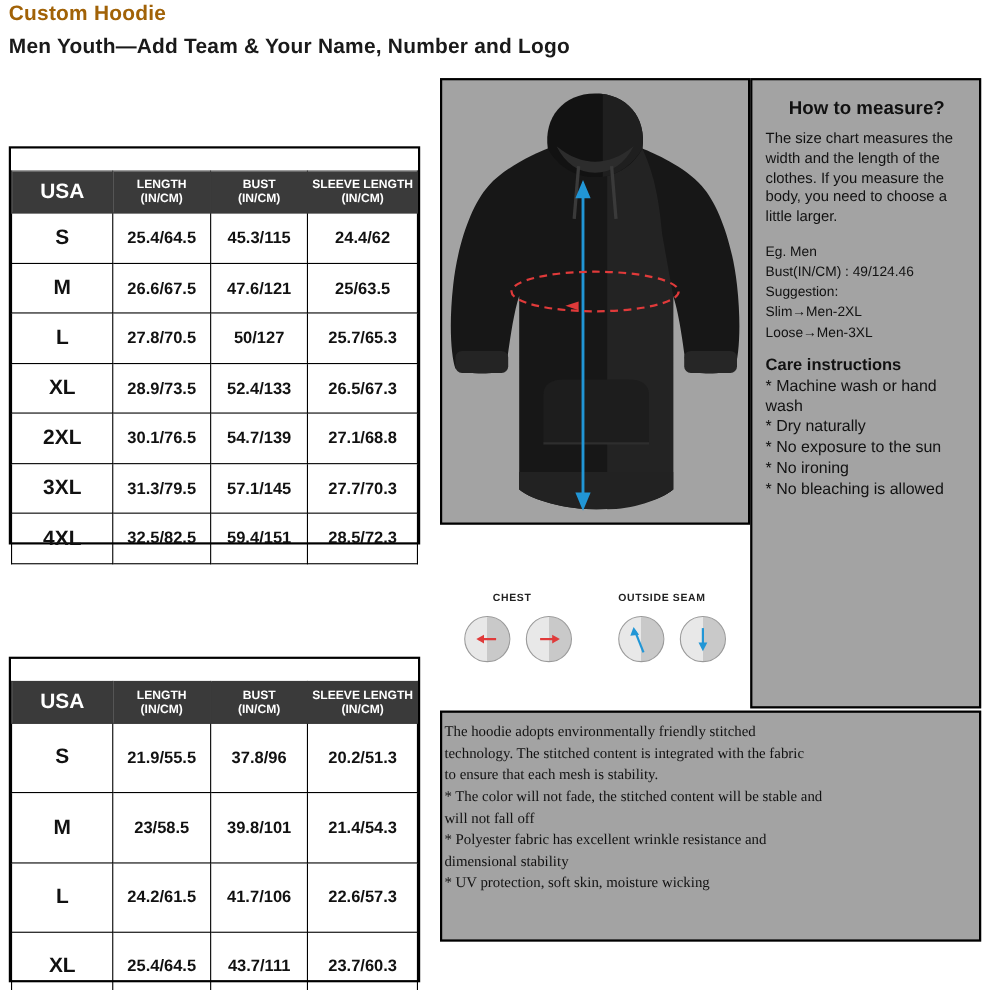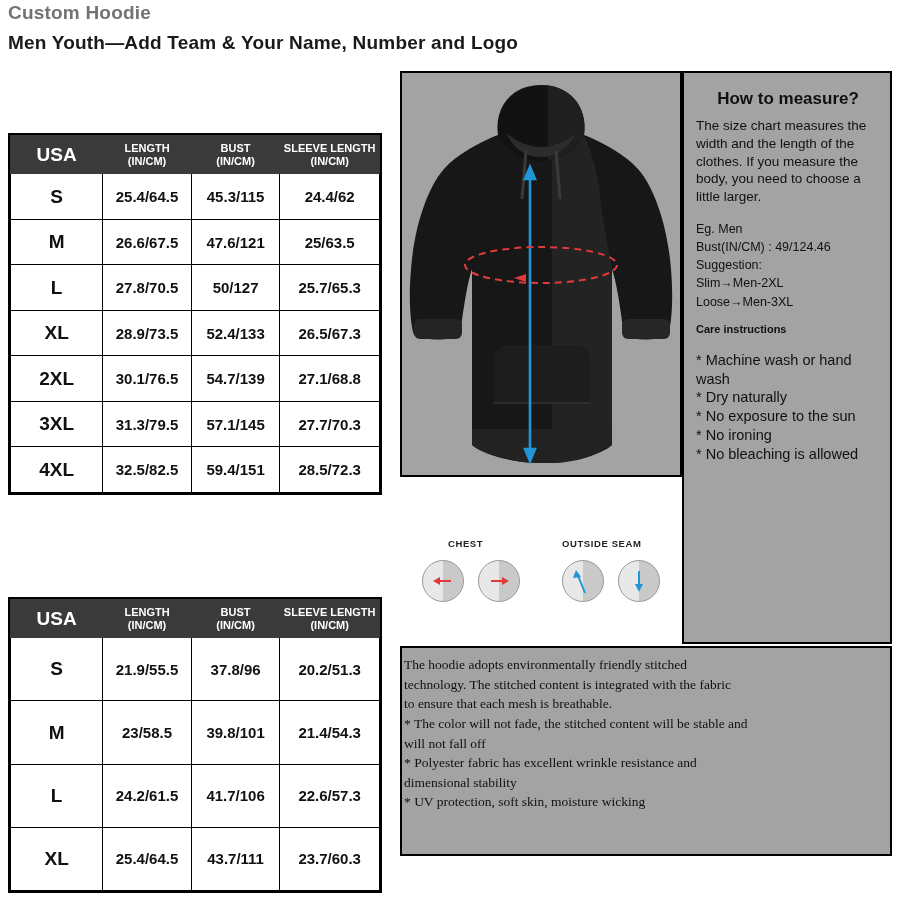--- a/index.html
+++ b/index.html
@@ -5,26 +5,26 @@
   html,body{margin:0;padding:0;}
   body{
     width:900px;height:900px;
     background:#ffffff;
     font-family:"Liberation Sans", sans-serif;
     color:#111;
     position:relative;
     overflow:hidden;
   }
   .title-block{position:absolute;left:8px;top:2px;}
-  .title-1{font-size:19px;font-weight:bold;color:#737373;letter-spacing:.2px;}
+  .title-1{font-size:19px;font-weight:bold;color:#a16207;letter-spacing:.2px;}
   .title-2{font-size:19px;font-weight:bold;color:#1a1a1a;margin-top:8px;letter-spacing:.2px;}
 
   
   .tbl-wrap{position:absolute;border:2px solid #000;background:#fff;}
-  table.size{border-collapse:collapse;width:100%;height:100%;}
+  table.size{border-collapse:collapse;width:100%;height:100%;margin-top:20px;}
   table.size th,table.size td{border:1px solid #000;text-align:center;}
   table.size thead th{background:#3a3a3a;color:#fff;border:1px solid #3a3a3a;
     font-size:11px;font-weight:bold;line-height:1.15;padding:6px 2px;}
   table.size thead th.usa{font-size:19px;font-weight:bold;}
   table.size tbody td{font-size:15px;font-weight:bold;padding:7px 2px;color:#111;}
   table.size tbody td.sz{font-size:19px;font-weight:bold;}
 
   .vlabel{position:absolute;font-size:13px;font-weight:bold;letter-spacing:0;
     line-height:1.05;text-align:center;width:14px;}
 
@@ -37,21 +37,21 @@
 
   
   .panel{position:absolute;border:2px solid #000;background:#a3a3a3;box-sizing:border-box;}
   #image-panel{left:400px;top:71px;width:282px;height:406px;}
   #howto-panel{left:682px;top:71px;width:210px;height:573px;padding:10px 10px 8px 12px;}
   #notes-panel{left:400px;top:646px;width:492px;height:210px;padding:8px 2px;}
 
   .howto-title{font-size:17px;font-weight:bold;text-align:center;margin:6px 0 8px;}
   .howto-p{font-size:13.5px;line-height:1.32;margin:0 0 10px 0;}
   .howto-eg{font-size:12.5px;line-height:1.45;margin:14px 0 12px 0;}
-  .care-title{font-size:11px;font-weight:bold;margin:0 0 16px 0;}
+  .care-title{font-size:15px;font-weight:bold;margin:0 0 2px 0;}
   .care-item{font-size:14.5px;line-height:1.3;margin:0;}
 
   .notes-line{font-size:13.5px;line-height:1.38;margin:0 0 1px 0;font-family:"Liberation Serif",serif;}
 
   
   .hoodie-stage{position:relative;width:100%;height:445px;overflow:hidden;}
   .measure-caps{position:absolute;left:0;top:465px;width:100%;}
   .cap{position:absolute;font-size:9.5px;font-weight:bold;letter-spacing:.6px;color:#222;}
   #cap-chest{left:46px;top:0;}
   #cap-seam{left:160px;top:0;}
@@ -273,19 +273,19 @@
   <p class="care-item">* Machine wash or hand wash</p>
   <p class="care-item">* Dry naturally</p>
   <p class="care-item">* No exposure to the sun</p>
   <p class="care-item">* No ironing</p>
   <p class="care-item">* No bleaching is allowed</p>
 </div>
 
 <div class="panel" id="notes-panel">
   <p class="notes-line">The hoodie adopts environmentally friendly stitched</p>
   <p class="notes-line"> technology. The stitched content is integrated with the fabric</p>
-  <p class="notes-line"> to ensure that each mesh is breathable.</p>
+  <p class="notes-line"> to ensure that each mesh is stability.</p>
   <p class="notes-line">* The color will not fade, the stitched content will be stable and</p>
   <p class="notes-line">will not fall off</p>
   <p class="notes-line">* Polyester fabric has excellent wrinkle resistance and</p>
   <p class="notes-line">dimensional stability</p>
   <p class="notes-line">* UV protection, soft skin, moisture wicking</p>
 </div>
 
 </body></html>

